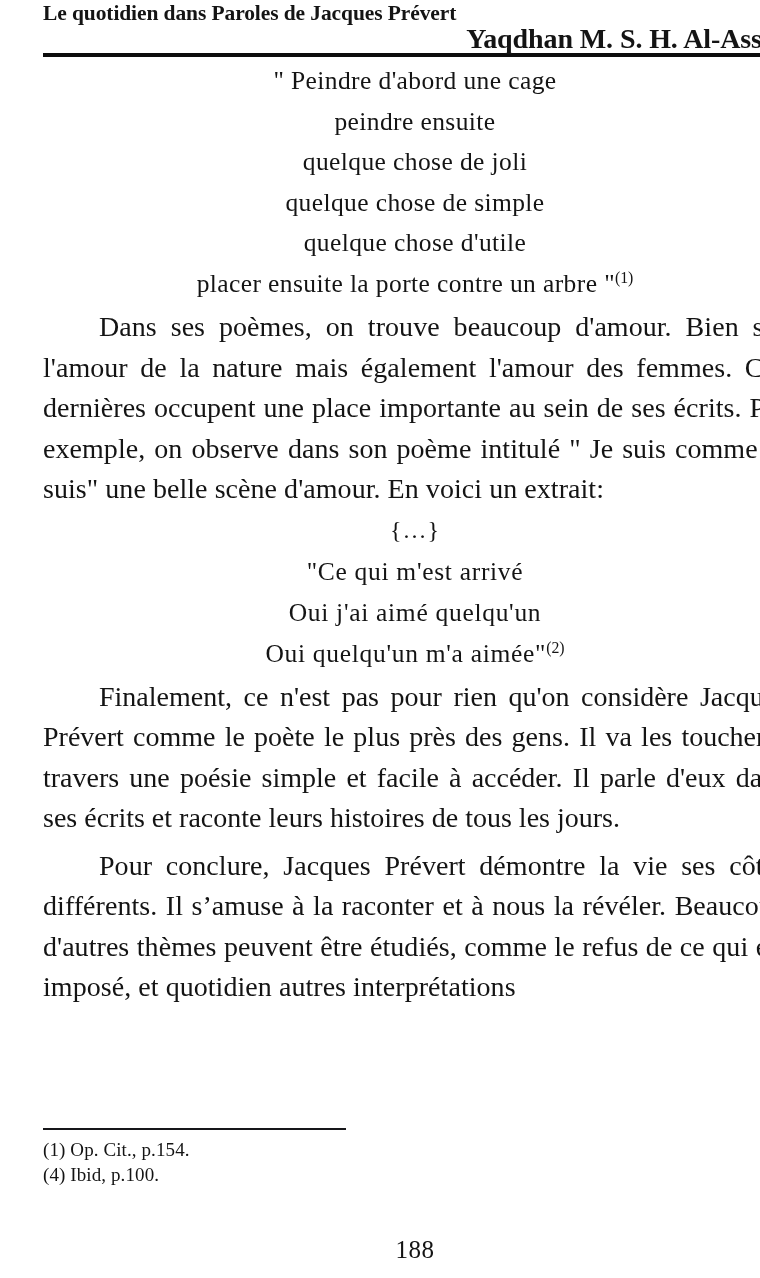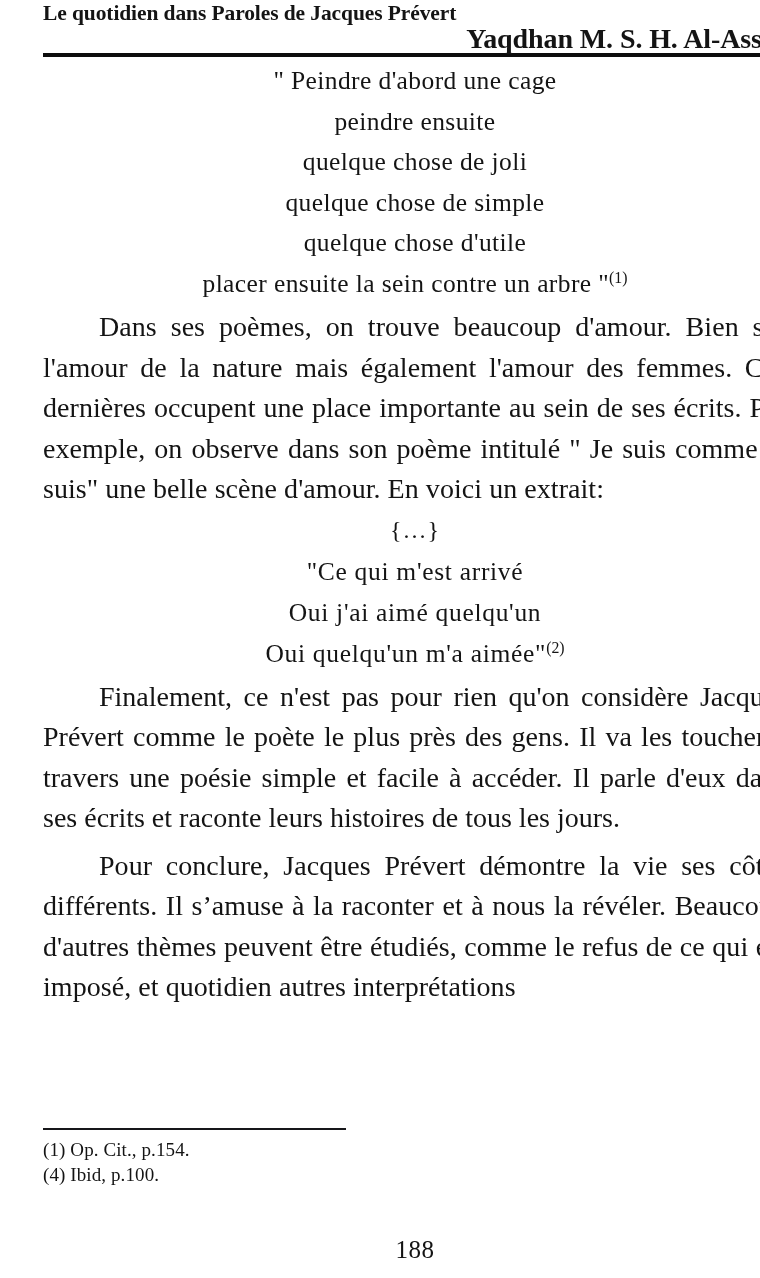--- a/index.html
+++ b/index.html
@@ -145,21 +145,21 @@
     <div class="header-line-2">Yaqdhan M. S. H. Al-Assaf</div>
     <div class="header-rule"></div>
   </div>
 
   <div class="verse verse-first verse-wide">
     <div class="line">" Peindre d'abord une cage</div>
     <div class="line">peindre ensuite</div>
     <div class="line">quelque chose de joli</div>
     <div class="line">quelque chose de simple</div>
     <div class="line">quelque chose d'utile</div>
-    <div class="line"><span>placer ensuite la sein contre un arbre "</span><sup class="fn">(1)</sup></div>
+    <div class="line"><span>placer ensuite la porte contre un arbre "</span><sup class="fn">(1)</sup></div>
   </div>
 
   <div class="spacer-sm"></div>
 
   <p class="body-par">Dans ses poèmes, on trouve beaucoup d'amour. Bien sûr l'amour de la nature mais également l'amour des femmes. Ces dernières occupent une place importante au sein de ses écrits. Par exemple, on observe dans son poème intitulé " Je suis comme je suis" une belle scène d'amour. En voici un extrait:</p>
 
   <div class="verse verse-extract">
     <div class="line verse-ellipsis">{…}</div>
     <div class="line">"Ce qui m'est arrivé</div>
     <div class="line">Oui j'ai aimé quelqu'un</div>

